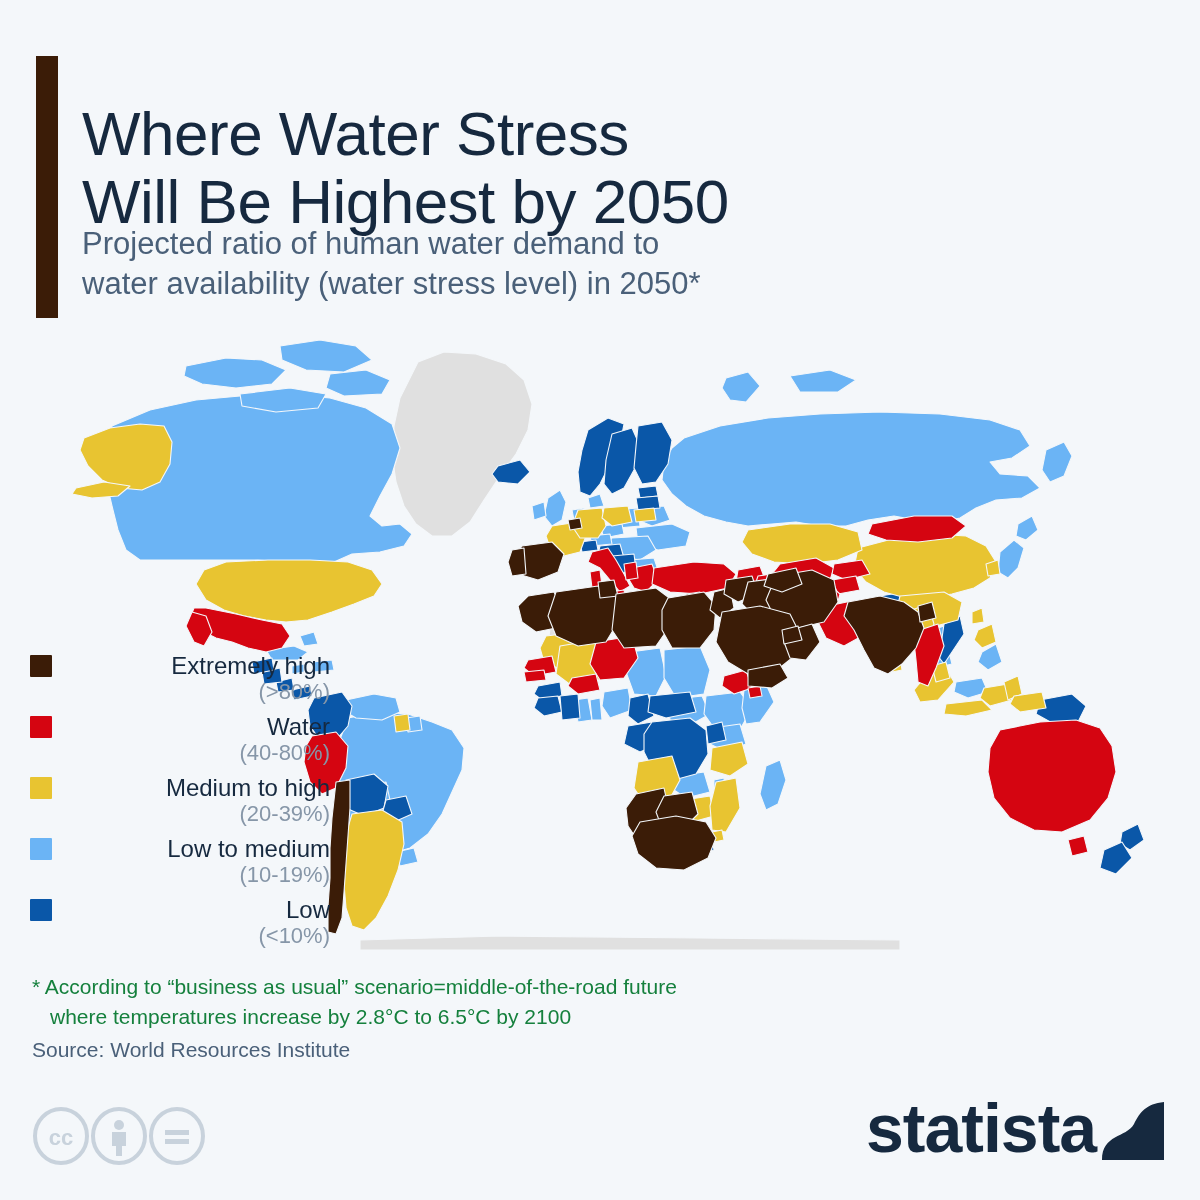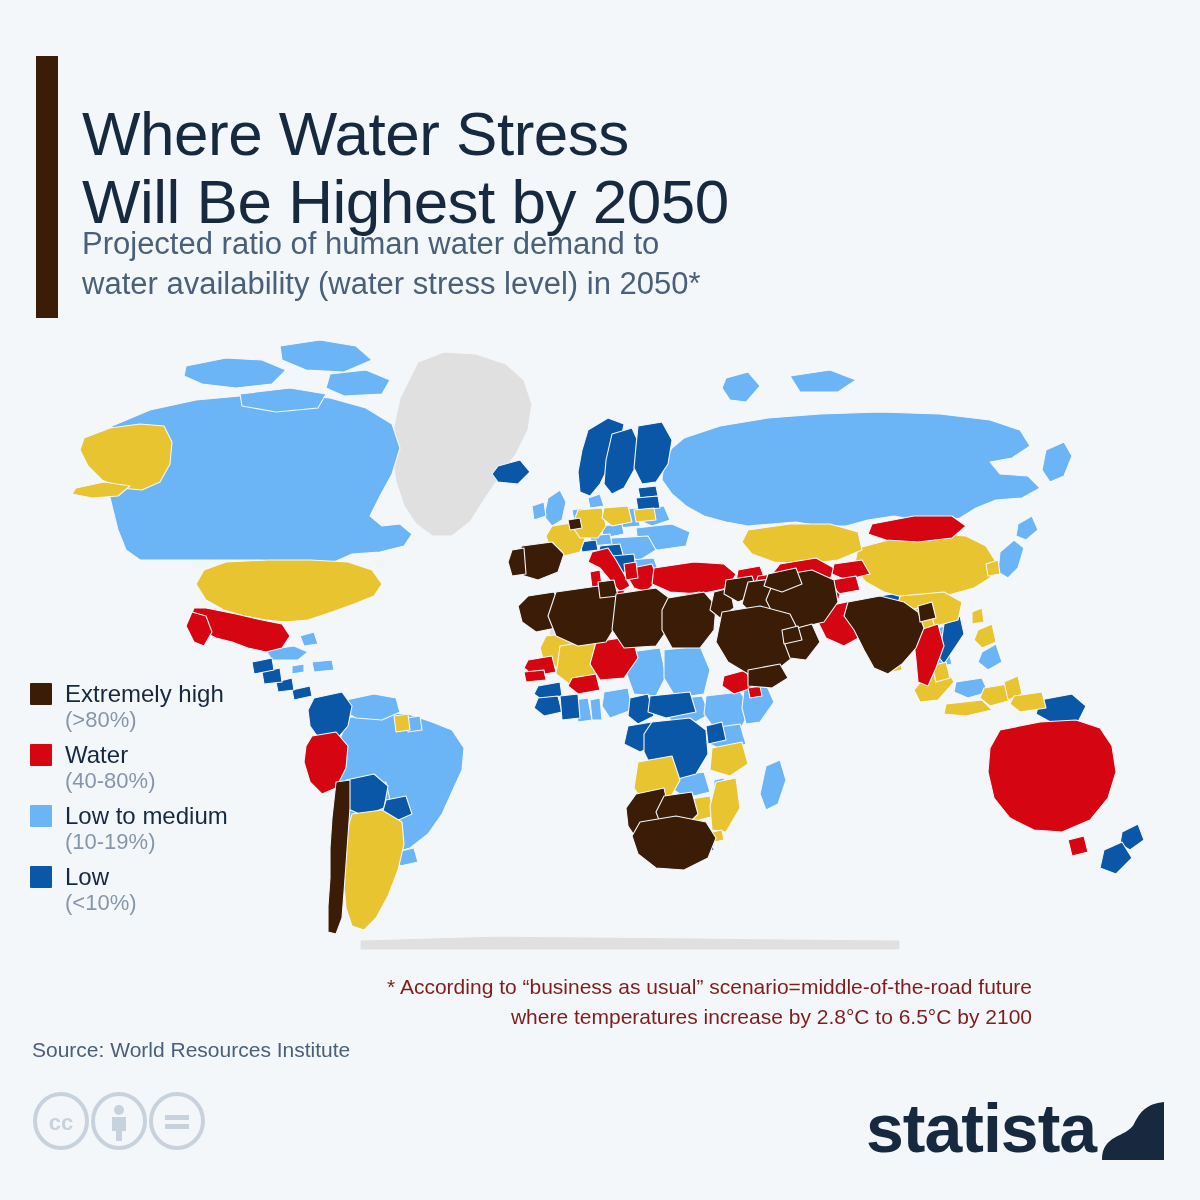--- a/index.html
+++ b/index.html
@@ -29,49 +29,49 @@
     color:#4a6079;
   }
   .subtitle .l2{display:block;}
 
   
   .map-wrap{position:absolute;left:0;top:330px;width:1200px;height:620px;}
   .map-wrap svg{display:block;width:1200px;height:620px;}
   .ocean{fill:#f4f7fa;}
 
   
-  .legend{position:absolute;left:30px;top:680px;width:300px;}
+  .legend{position:absolute;left:30px;top:652px;width:300px;text-align:right;}
   .legend-row{position:relative;margin-bottom:8px;}
   .swatch{
     position:absolute;left:0;top:3px;width:22px;height:22px;
     border-radius:1px;
   }
   .legend-label{
     margin-left:35px;font-size:24px;line-height:27px;
     color:#16293f;font-weight:normal;white-space:nowrap;
   }
   .legend-range{
     margin-left:35px;font-size:22px;line-height:26px;
     color:#8696a8;white-space:nowrap;
   }
 
   
   .footnote{
     position:absolute;left:32px;top:972px;width:1000px;
-    font-size:21px;line-height:1.42;color:#7f1d1d;text-align:right;
+    font-size:21px;line-height:1.42;color:#15803d;
   }
   .footnote .ln2{display:block;padding-left:18px;}
   .source{
     position:absolute;left:32px;top:1038px;
     font-size:21px;color:#4a6079;
   }
 
   
   .footer{position:absolute;left:0;top:1080px;width:1200px;height:120px;}
-  .cc-icons{position:absolute;left:32px;top:12px;display:flex;}
+  .cc-icons{position:absolute;left:32px;top:27px;display:flex;}
   .cc-icons svg{display:block;}
   .brand{position:absolute;right:34px;top:14px;display:flex;align-items:center;}
   .brand svg{display:block;}
 </style>
 </head>
 <body>
 
 <div class="page">
 
   <div class="header">
@@ -328,20 +328,25 @@
       <div class="legend-label">Extremely high</div>
       <div class="legend-range">(&gt;80%)</div>
     </div>
 
     <div class="legend-row">
       <span class="swatch" style="background:#d50511"></span>
       <div class="legend-label">Water</div>
       <div class="legend-range">(40-80%)</div>
     </div>
 
+    <div class="legend-row">
+      <span class="swatch" style="background:#e8c431"></span>
+      <div class="legend-label">Medium to high</div>
+      <div class="legend-range">(20-39%)</div>
+    </div>
 
     <div class="legend-row">
       <span class="swatch" style="background:#6bb4f5"></span>
       <div class="legend-label">Low to medium</div>
       <div class="legend-range">(10-19%)</div>
     </div>
 
     <div class="legend-row">
       <span class="swatch" style="background:#0a57a8"></span>
       <div class="legend-label">Low</div>

